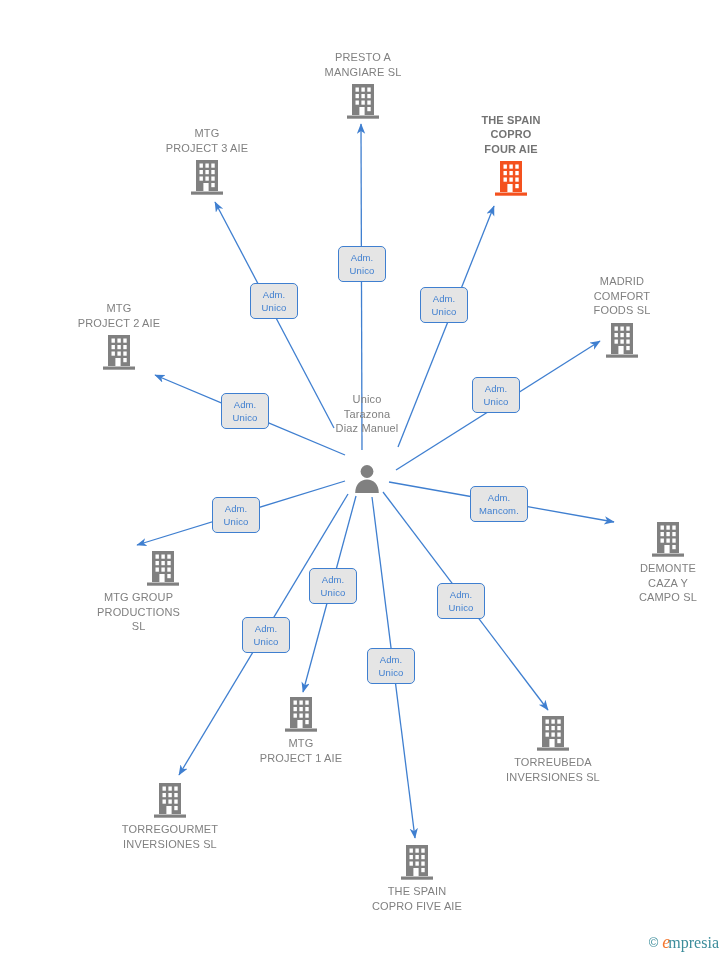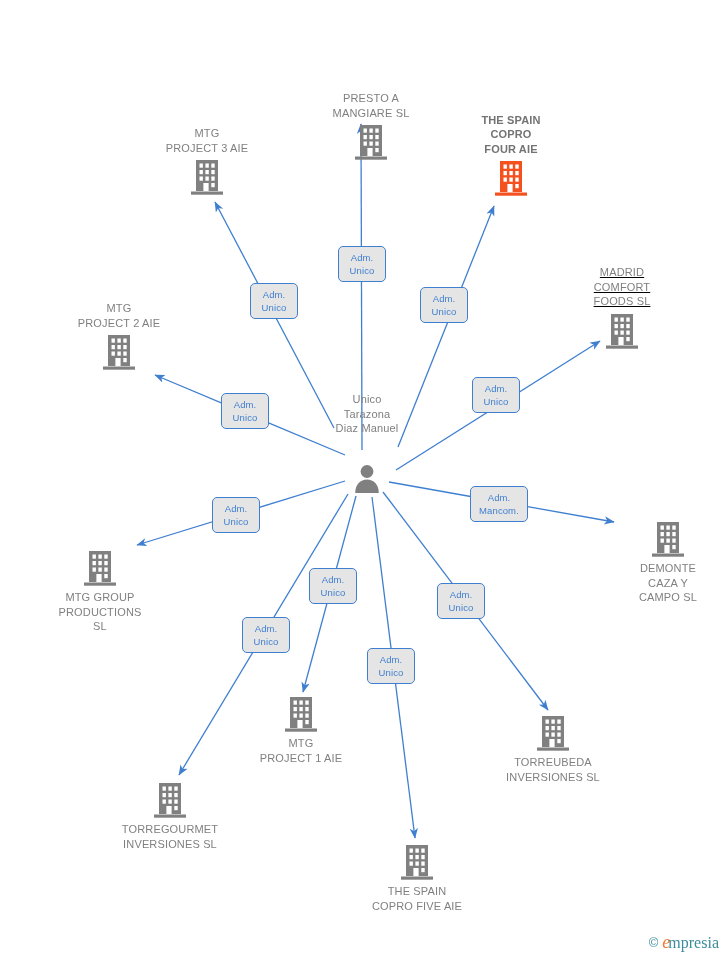--- a/index.html
+++ b/index.html
@@ -134,21 +134,21 @@
         <svg width="30" height="30" viewBox="0 0 30 30" class="node-icon">
           <circle cx="15" cy="8.5" r="6.4" fill="#808080"></circle>
           <path d="M3.2 30 C3.2 21.2 8.4 16.4 15 16.4 C21.6 16.4 26.8 21.2 26.8 30 Z" fill="#808080"></path>
         </svg>
       </div>
       <div class="node" style="left: 367px; top: 392px;">
         <div class="node-label">Unico
 Tarazona
 Diaz Manuel</div>
       </div>
-      <div class="node label-above" style="left: 371px; top: 50px; margin-top: 41px;">
+      <div class="node label-above" style="left: 363px; top: 50px;">
         <div class="node-label">PRESTO A
 MANGIARE  SL</div>
         <svg width="34" height="38" viewBox="0 0 34 38" class="node-icon">
           <path d="M6 2 H28 V33 H6 Z" fill="#808080"></path>
           <rect x="9.5" y="5.5" width="3.4" height="4.2" fill="#ffffff"></rect>
           <rect x="15.4" y="5.5" width="3.4" height="4.2" fill="#ffffff"></rect>
           <rect x="21.3" y="5.5" width="3.4" height="4.2" fill="#ffffff"></rect>
           <rect x="9.5" y="12" width="3.4" height="4.2" fill="#ffffff"></rect>
           <rect x="15.4" y="12" width="3.4" height="4.2" fill="#ffffff"></rect>
           <rect x="21.3" y="12" width="3.4" height="4.2" fill="#ffffff"></rect>
@@ -192,21 +192,21 @@
           <rect x="15.4" y="12" width="3.4" height="4.2" fill="#ffffff"></rect>
           <rect x="21.3" y="12" width="3.4" height="4.2" fill="#ffffff"></rect>
           <rect x="9.5" y="18.5" width="3.4" height="4.2" fill="#ffffff"></rect>
           <rect x="15.4" y="18.5" width="3.4" height="4.2" fill="#ffffff"></rect>
           <rect x="21.3" y="18.5" width="3.4" height="4.2" fill="#ffffff"></rect>
           <rect x="13.4" y="25" width="5.2" height="8" fill="#ffffff"></rect>
           <rect x="21.3" y="25" width="3.4" height="4.2" fill="#ffffff"></rect>
           <rect x="1" y="33.5" width="32" height="3.2" fill="#808080"></rect>
         </svg>
       </div>
-      <div class="node label-above" style="left: 622px; top: 265px; text-decoration: underline;">
+      <div class="node label-above" style="left: 622px; top: 274px;">
         <div class="node-label">MADRID
 COMFORT
 FOODS  SL</div>
         <svg width="34" height="38" viewBox="0 0 34 38" class="node-icon">
           <path d="M6 2 H28 V33 H6 Z" fill="#808080"></path>
           <rect x="9.5" y="5.5" width="3.4" height="4.2" fill="#ffffff"></rect>
           <rect x="15.4" y="5.5" width="3.4" height="4.2" fill="#ffffff"></rect>
           <rect x="21.3" y="5.5" width="3.4" height="4.2" fill="#ffffff"></rect>
           <rect x="9.5" y="12" width="3.4" height="4.2" fill="#ffffff"></rect>
           <rect x="15.4" y="12" width="3.4" height="4.2" fill="#ffffff"></rect>
@@ -231,21 +231,21 @@
           <rect x="15.4" y="12" width="3.4" height="4.2" fill="#ffffff"></rect>
           <rect x="21.3" y="12" width="3.4" height="4.2" fill="#ffffff"></rect>
           <rect x="9.5" y="18.5" width="3.4" height="4.2" fill="#ffffff"></rect>
           <rect x="15.4" y="18.5" width="3.4" height="4.2" fill="#ffffff"></rect>
           <rect x="21.3" y="18.5" width="3.4" height="4.2" fill="#ffffff"></rect>
           <rect x="13.4" y="25" width="5.2" height="8" fill="#ffffff"></rect>
           <rect x="21.3" y="25" width="3.4" height="4.2" fill="#ffffff"></rect>
           <rect x="1" y="33.5" width="32" height="3.2" fill="#808080"></rect>
         </svg>
       </div>
-      <div class="node label-below" style="left: 100px; top: 549px;">
+      <div class="node label-below" style="left: 100px; top: 549px; align-items: flex-end;">
         <svg width="34" height="38" viewBox="0 0 34 38" class="node-icon">
           <path d="M6 2 H28 V33 H6 Z" fill="#808080"></path>
           <rect x="9.5" y="5.5" width="3.4" height="4.2" fill="#ffffff"></rect>
           <rect x="15.4" y="5.5" width="3.4" height="4.2" fill="#ffffff"></rect>
           <rect x="21.3" y="5.5" width="3.4" height="4.2" fill="#ffffff"></rect>
           <rect x="9.5" y="12" width="3.4" height="4.2" fill="#ffffff"></rect>
           <rect x="15.4" y="12" width="3.4" height="4.2" fill="#ffffff"></rect>
           <rect x="21.3" y="12" width="3.4" height="4.2" fill="#ffffff"></rect>
           <rect x="9.5" y="18.5" width="3.4" height="4.2" fill="#ffffff"></rect>
           <rect x="15.4" y="18.5" width="3.4" height="4.2" fill="#ffffff"></rect>

